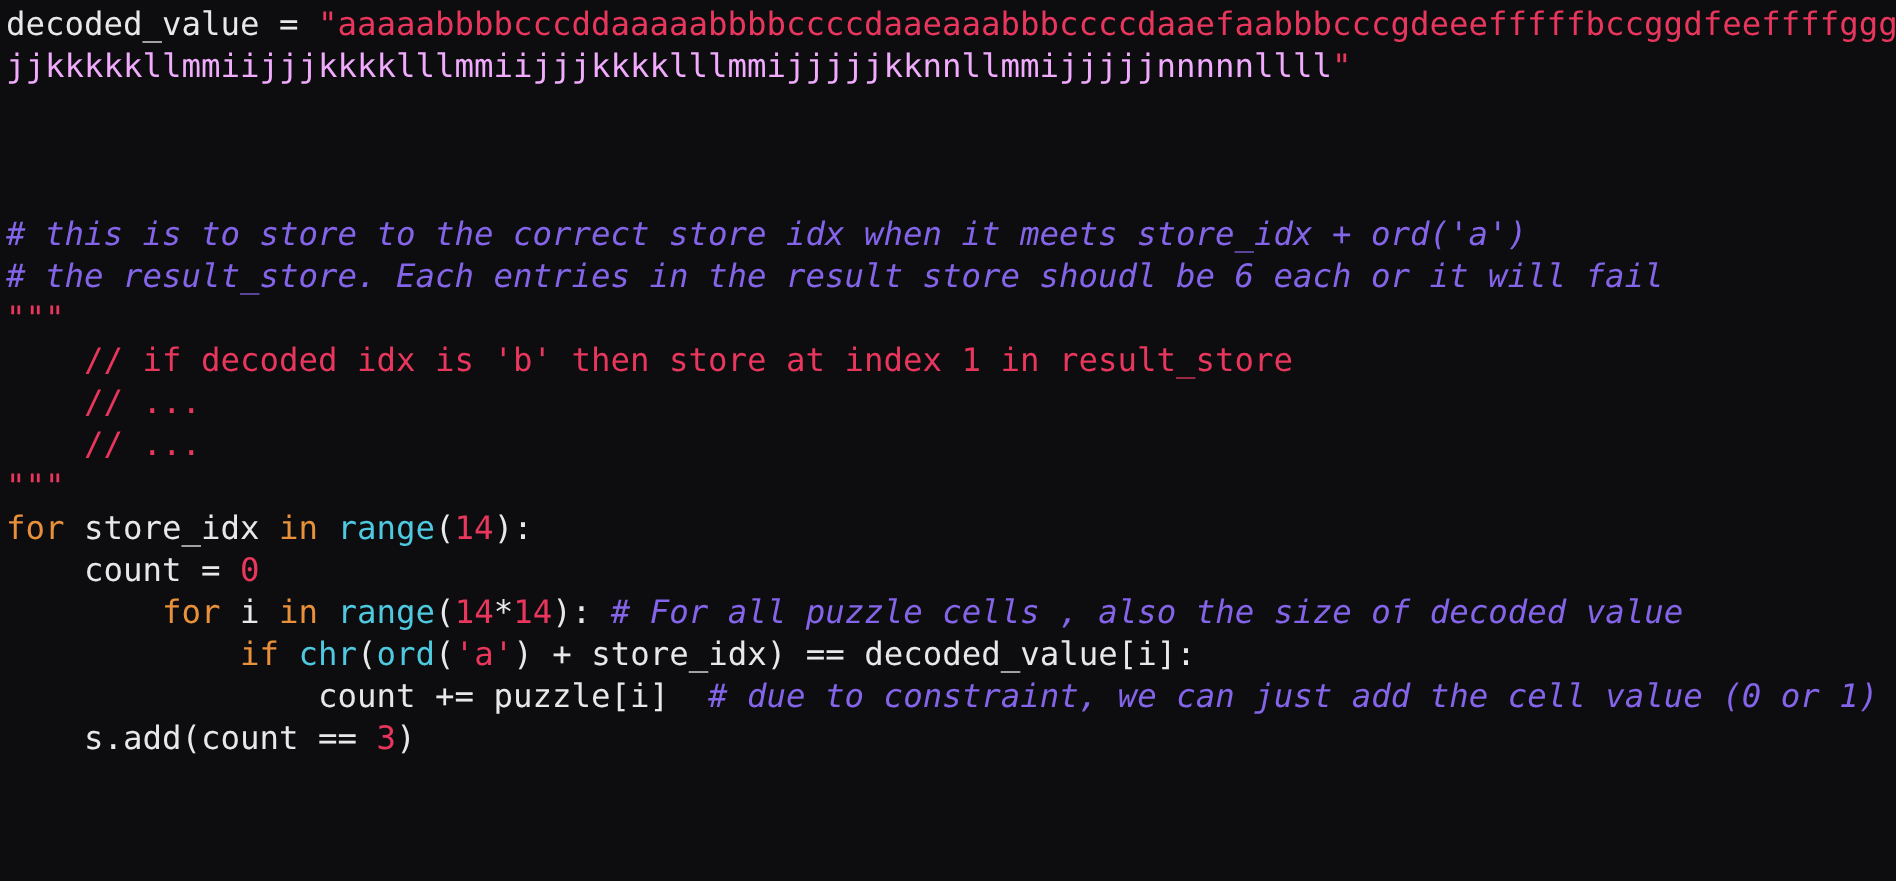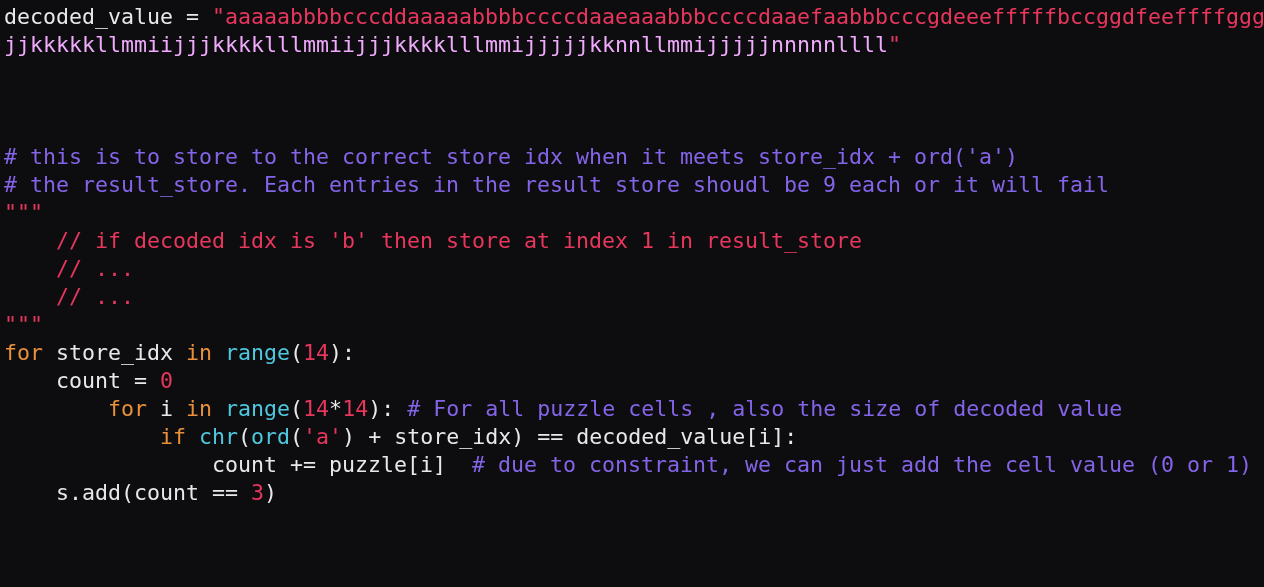--- a/index.html
+++ b/index.html
@@ -41,21 +41,21 @@
     color: #e8e8ea;
     overflow: visible;
   }
   .line-blank {
     height: 28px;
     line-height: 28px;
   }
   
   .t-plain   { color: #e8e8ea; }
   .t-str     { color: #e8365d; }
-  .t-comment { color: #8464e8; }
+  .t-comment { color: #8464e8; font-style: italic; }
   .t-kw      { color: #e8913a; }
   .t-builtin { color: #4ec9e0; }
   .t-num     { color: #e8365d; }
   .t-punct   { color: #e8e8ea; }
   .t-op      { color: #e8e8ea; }
 </style>
 </head>
 <body style="background: rgb(13, 13, 15);">
 
 <div id="editor" style="background: rgb(13, 13, 15);">
@@ -63,21 +63,21 @@
 
     <div class="line"><span class="t-plain" style="color: rgb(232, 232, 234);">decoded_value</span><span class="t-op" style="color: rgb(232, 232, 234);"> = </span><span class="t-str" style="color: rgb(232, 54, 93);">"</span><span class="t-str" style="color: rgb(232, 54, 93);">aaaaabbbbcccddaaaaabbbbccccdaaeaaabbbccccdaaefaabbbcccgdeeefffffbccggdfeeffffggg</span></div>
 
     <div class="line"><span class="t-str" style="color: #f0abfc;">jjkkkkkllmmiijjjkkkklllmmiijjjkkkklllmmijjjjjkknnllmmijjjjjnnnnnllll</span><span class="t-str" style="color: rgb(232, 54, 93);">"</span></div>
 
     <div class="line line-blank"></div>
     <div class="line line-blank"></div>
     <div class="line line-blank"></div>
 
     <div class="line"><span class="t-comment" style="color: rgb(132, 100, 232);"># this is to store to the correct store idx when it meets store_idx + ord('a')</span></div>
-    <div class="line"><span class="t-comment" style="color: rgb(132, 100, 232);"># the result_store. Each entries in the result store shoudl be 9 each or it will fail</span></div>
+    <div class="line"><span class="t-comment" style="color: rgb(132, 100, 232);"># the result_store. Each entries in the result store shoudl be 6 each or it will fail</span></div>
 
     <div class="line"><span class="t-str" style="color: rgb(232, 54, 93);">"""</span></div>
 
     <div class="line"><span class="t-str" style="color: rgb(232, 54, 93); text-align: center;">    // if decoded idx is 'b' then store at index 1 in result_store</span></div>
     <div class="line"><span class="t-str" style="color: rgb(232, 54, 93);">    // ...</span></div>
     <div class="line"><span class="t-str" style="color: rgb(232, 54, 93);">    // ...</span></div>
 
     <div class="line"><span class="t-str" style="color: rgb(232, 54, 93);">"""</span></div>
 
     <div class="line"><span class="t-kw" style="color: rgb(232, 145, 58);">for</span><span class="t-plain" style="color: rgb(232, 232, 234);"> store_idx </span><span class="t-kw" style="color: rgb(232, 145, 58);">in</span><span class="t-builtin" style="color: rgb(78, 201, 224);"> range</span><span class="t-punct" style="color: rgb(232, 232, 234);">(</span><span class="t-num" style="color: rgb(232, 54, 93);">14</span><span class="t-punct" style="color: rgb(232, 232, 234);">)</span><span class="t-punct" style="color: rgb(232, 232, 234);">:</span></div>

